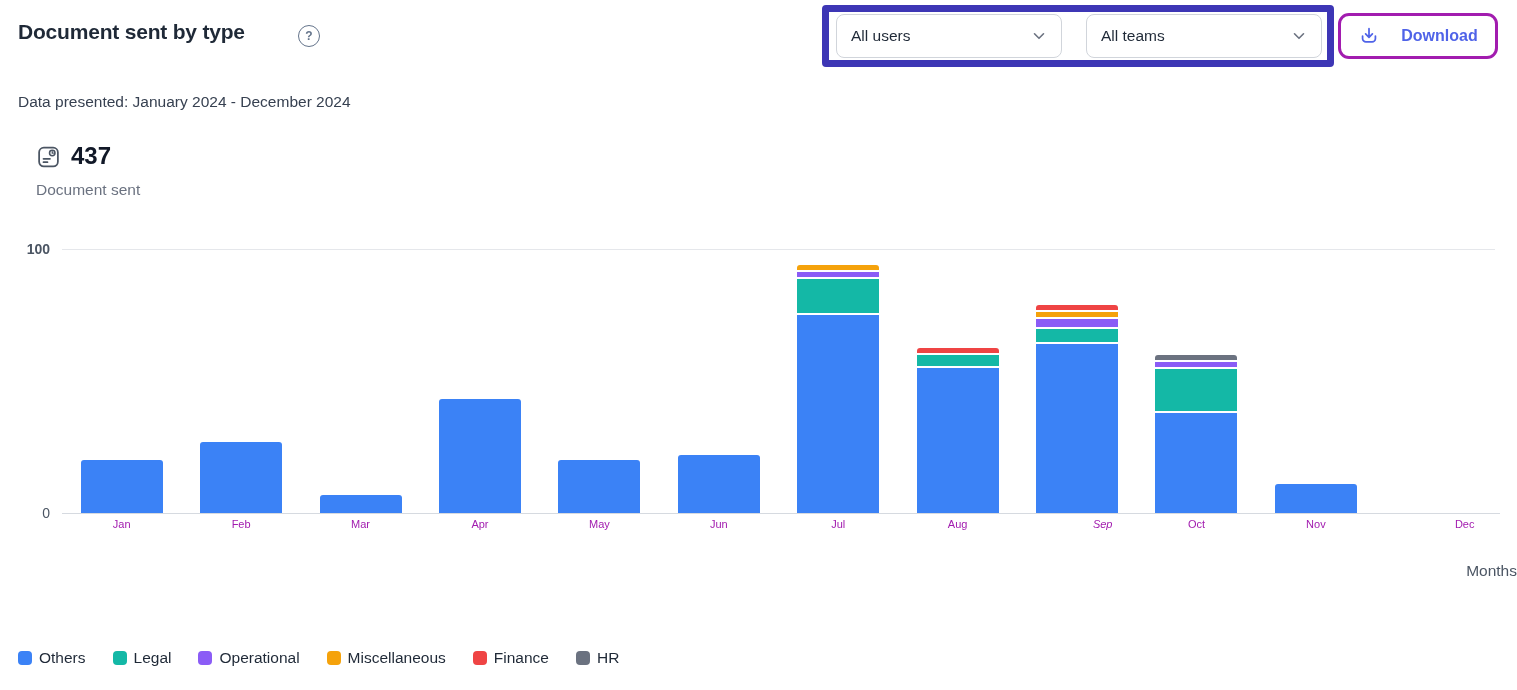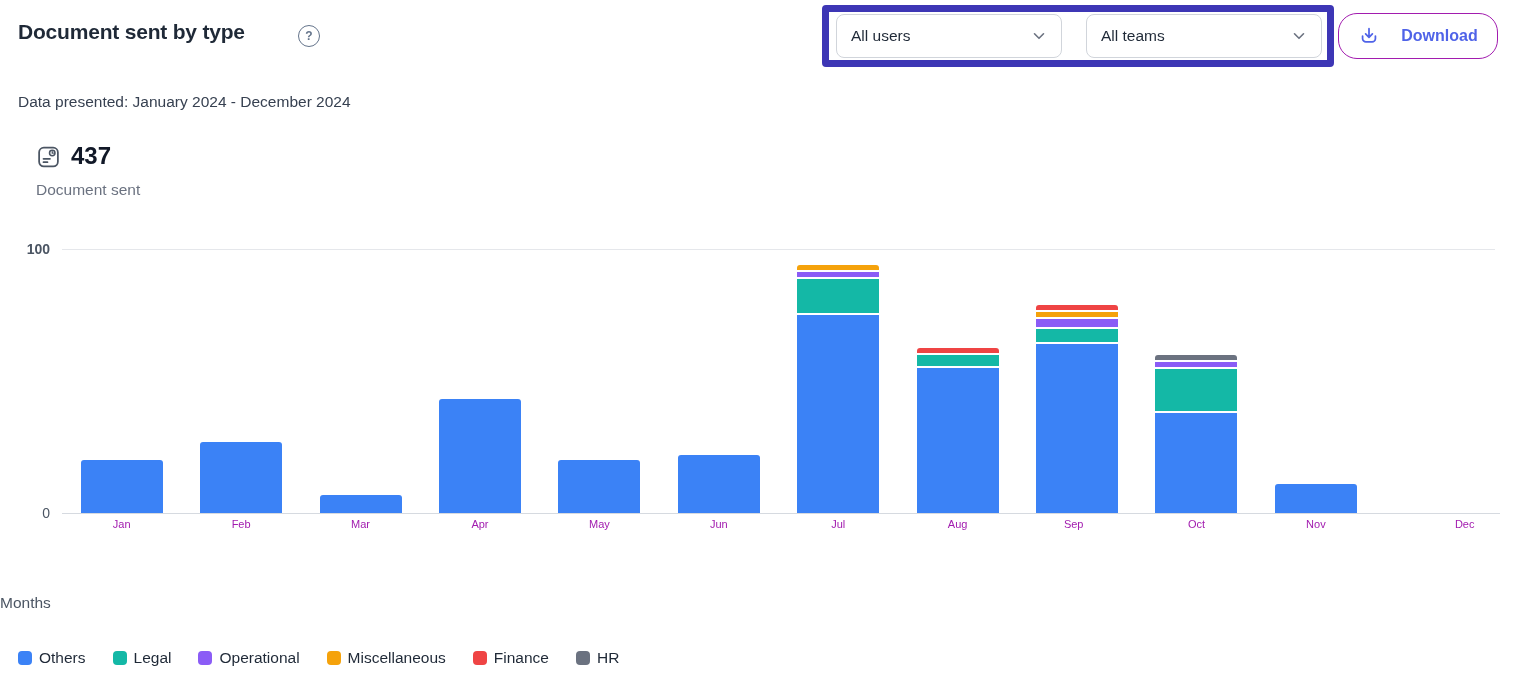--- a/index.html
+++ b/index.html
@@ -15,39 +15,39 @@
 
   
   .hl-box { position:absolute; left:822px; top:5px; width:512px; height:62px; border:7px solid #3d36b5; border-radius:4px; }
   .select { position:absolute; top:14px; height:44px; background:#fff; border:1px solid #d1d5db; border-radius:8px;
             display:flex; align-items:center; justify-content:space-between; padding:0 14px; cursor:pointer; }
   .select span { font-size:15.5px; color:#1f2937; }
   .select.users { left:836px; width:226px; }
   .select.teams { left:1086px; width:236px; }
   .chev { width:16px; height:16px; flex:0 0 auto; }
 
-  .download-btn { position:absolute; left:1338px; top:13px; width:160px; height:46px; background:#fff; border:1px solid #a21caf;
-                  border-radius:19px; display:flex; align-items:center; justify-content:center; gap:21px; cursor:pointer; }
+  .download-btn { position:absolute; left:1338px; top:13px; width:160px; height:46px; background:#fff; border:3px solid #a21caf;
+                  border-radius:11px; display:flex; align-items:center; justify-content:center; gap:21px; cursor:pointer; }
   .download-btn span { font-size:16px; font-weight:700; color:#4f63e8; }
 
   
   .stat-icon { position:absolute; left:36px; top:144px; width:25px; height:25px; }
   .stat-value { position:absolute; left:71px; top:142px; font-size:24px; font-weight:700; color:#111827; }
   .stat-label { position:absolute; left:36px; top:181px; font-size:15.5px; color:#6b7280; }
 
   
   .plot { position:absolute; left:62px; top:249px; width:1433px; height:264px; border-top:1px solid #e5e7eb; }
   .baseline { position:absolute; left:62px; top:513px; width:1438px; height:1px; background:#d6dae0; }
   .ylbl { position:absolute; width:50px; text-align:right; font-size:14px; color:#4b5563; line-height:16px; }
   .bar { position:absolute; bottom:0; width:82px; display:flex; flex-direction:column-reverse; row-gap:2px;
          border-radius:3px 3px 0 0; overflow:hidden; cursor:pointer; }
   .seg { width:100%; }
   .xlabels { position:absolute; left:62px; top:518px; width:1433px; height:20px; }
   .xlbl { position:absolute; top:0; text-align:center; font-size:11px; color:#a21caf; }
-  .xaxis-title { position:absolute; left:0; top:562px; width:1517px; text-align:left; font-size:15.5px; color:#4b5563;margin-top:32px; }
+  .xaxis-title { position:absolute; left:0; top:562px; width:1517px; text-align:right; font-size:15.5px; color:#4b5563; }
 
   
   .legend { position:absolute; left:18px; top:649px; display:flex; align-items:center; gap:27px; }
   .legend-item { display:flex; align-items:center; gap:7px; cursor:pointer; }
   .swatch { width:14px; height:14px; border-radius:4px; }
   .legend-label { font-size:15.5px; color:#1f2937; }
 </style>
 </head>
 <body>
 
@@ -139,21 +139,21 @@
   <div id="ylabels"></div>
   <div class="xlabels" id="xlabels">
       <div class="xlbl" style="left: 0px; width: 119.417px;">Jan</div>
       <div class="xlbl" style="left: 119.417px; width: 119.417px;">Feb</div>
       <div class="xlbl" style="left: 238.833px; width: 119.417px;">Mar</div>
       <div class="xlbl" style="left: 358.25px; width: 119.417px;">Apr</div>
       <div class="xlbl" style="left: 477.667px; width: 119.417px;">May</div>
       <div class="xlbl" style="left: 597.083px; width: 119.417px;">Jun</div>
       <div class="xlbl" style="left: 716.5px; width: 119.417px;">Jul</div>
       <div class="xlbl" style="left: 835.917px; width: 119.417px;">Aug</div>
-      <div class="xlbl" style="left: 952px; width: 119.417px;">Sep</div>
+      <div class="xlbl" style="left: 981px; width: 119.417px; font-style: italic;">Sep</div>
       <div class="xlbl" style="left: 1074.75px; width: 119.417px;">Oct</div>
       <div class="xlbl" style="left: 1194.17px; width: 119.417px;">Nov</div>
       <div class="xlbl" style="left: 1343px; width: 119.417px;">Dec</div>
     </div>
   <div class="xaxis-title">Months</div>
 
   <div class="legend" id="legend">
       <div class="legend-item">
         <span class="swatch" style="background: rgb(59, 130, 246);"></span>
         <span class="legend-label">Others</span>

